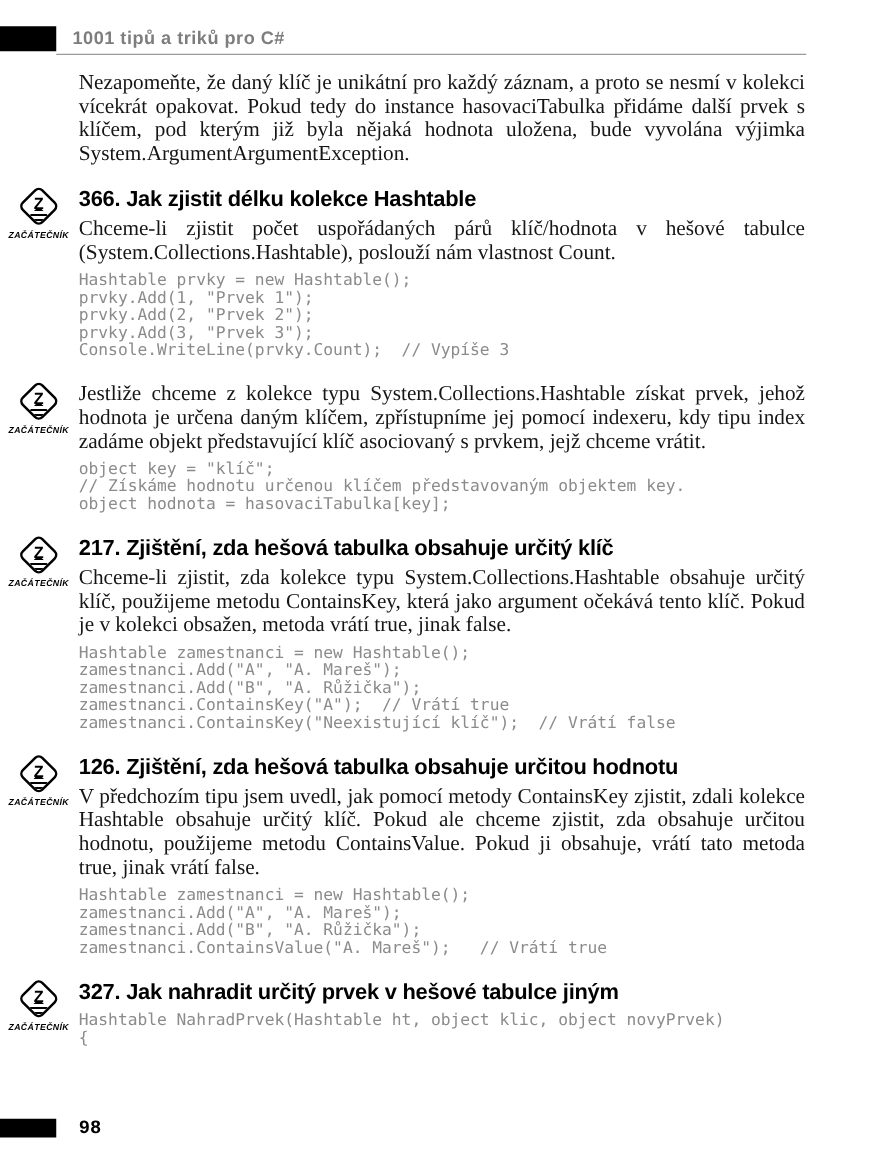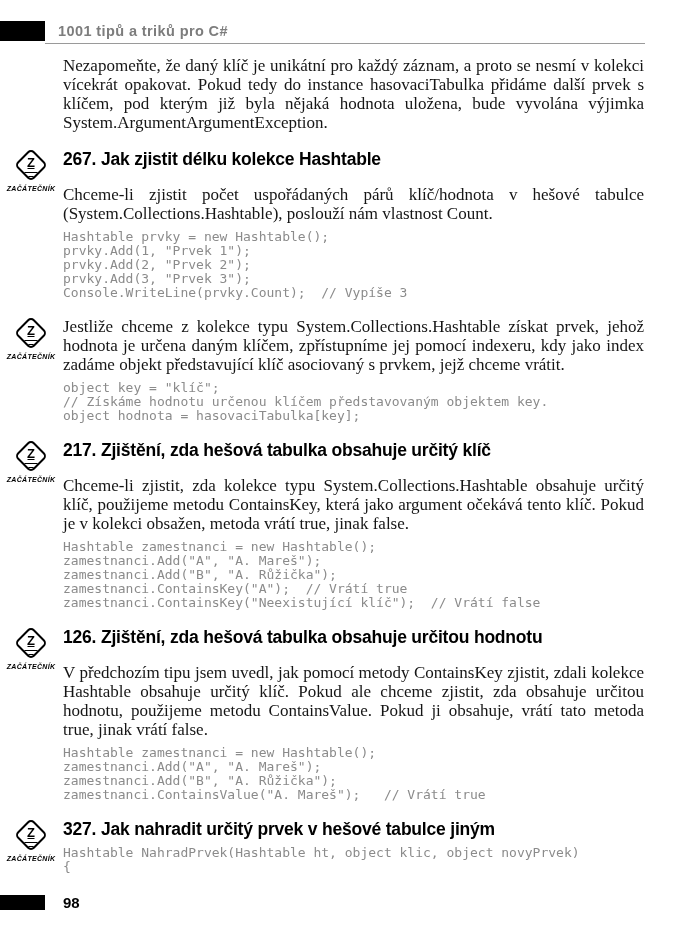--- a/index.html
+++ b/index.html
@@ -24,21 +24,21 @@
     color: #151515;
   }
   .intro { margin-top: 12px; }
 
   .tip { position: relative; margin-top: 17px; }
   .tip-heading {
     font-family: "Liberation Sans", sans-serif; font-weight: bold;
     font-size: 17.5px; line-height: 20px; letter-spacing: -0.2px;
     margin-bottom: 4px; color: #000;
   }
-  .tip .body-text { margin-top: 16px; }
+  .tip .body-text { margin-top: 4px; }
   .code {
     font-family: "DejaVu Sans Mono", "Liberation Mono", monospace;
     font-size: 13px; line-height: 14px; color: #8b8b8b;
     margin-top: 7px; white-space: pre;
   }
 
   
   .badge {
     position: absolute; left: -58px; top: -3px; width: 52px;
     display: flex; flex-direction: column; align-items: center;
@@ -60,21 +60,21 @@
   .badge-label {
     margin-top: 1px; font-family: "Liberation Sans", sans-serif;
     font-style: italic; font-weight: bold; font-size: 7px; letter-spacing: 0.3px; color: #000;
     white-space: nowrap;
   }
 
   
   .page-footer { position: absolute; left: 0; top: 894px; width: 100%; display: flex; align-items: center; }
   .footer-bar { width: 45px; height: 15px; background: #000; }
   .page-number {
-    margin-left: 18px; font-family: Liberation Sans, sans-serif;
+    margin-left: 18px; font-family: Liberation Mono, monospace;
     font-weight: bold; font-size: 15px; color: #000;
   }
 </style>
 </head>
 <body>
 
 <header class="page-header">
   <div class="header-block"></div>
   <div class="header-title">1001 tipů a triků pro C#</div>
 </header>
@@ -87,40 +87,40 @@
   <section class="tip">
     <div class="badge">
       <div class="diamond-wrap">
         <div class="diamond">
           <div class="stripes"></div>
           <span class="z">Z</span>
         </div>
       </div>
       <div class="badge-label">ZAČÁTEČNÍK</div>
     </div>
-    <h2 class="tip-heading">267. Jak zjistit délku kolekce Hashtable</h2>
+    <h2 class="tip-heading">366. Jak zjistit délku kolekce Hashtable</h2>
     <p class="body-text">Chceme-li zjistit počet uspořádaných párů klíč/hodnota v hešové tabulce (System.Collections.Hashtable), poslouží nám vlastnost Count.</p>
     <pre class="code">Hashtable prvky = new Hashtable();
 prvky.Add(1, "Prvek 1");
 prvky.Add(2, "Prvek 2");
 prvky.Add(3, "Prvek 3");
 Console.WriteLine(prvky.Count);  // Vypíše 3</pre>
   </section>
 
   <section class="tip">
     <div class="badge">
       <div class="diamond-wrap">
         <div class="diamond">
           <div class="stripes"></div>
           <span class="z">Z</span>
         </div>
       </div>
       <div class="badge-label">ZAČÁTEČNÍK</div>
     </div>
-    <p class="body-text">Jestliže chceme z kolekce typu System.Collections.Hashtable získat prvek, jehož hodnota je určena daným klíčem, zpřístupníme jej pomocí indexeru, kdy jako index zadáme objekt představující klíč asociovaný s prvkem, jejž chceme vrátit.</p>
+    <p class="body-text">Jestliže chceme z kolekce typu System.Collections.Hashtable získat prvek, jehož hodnota je určena daným klíčem, zpřístupníme jej pomocí indexeru, kdy tipu index zadáme objekt představující klíč asociovaný s prvkem, jejž chceme vrátit.</p>
     <pre class="code">object key = "klíč";
 // Získáme hodnotu určenou klíčem představovaným objektem key.
 object hodnota = hasovaciTabulka[key];</pre>
   </section>
 
   <section class="tip">
     <div class="badge">
       <div class="diamond-wrap">
         <div class="diamond">
           <div class="stripes"></div>

